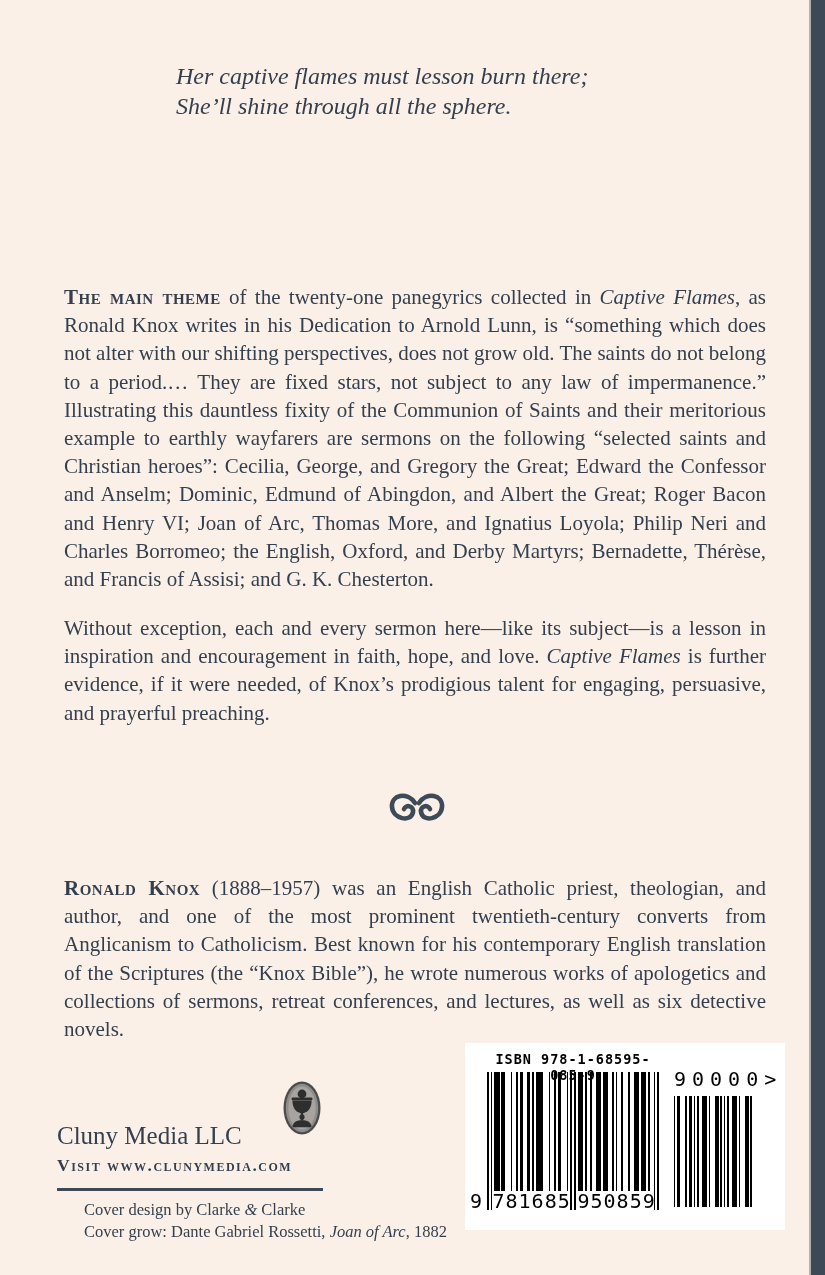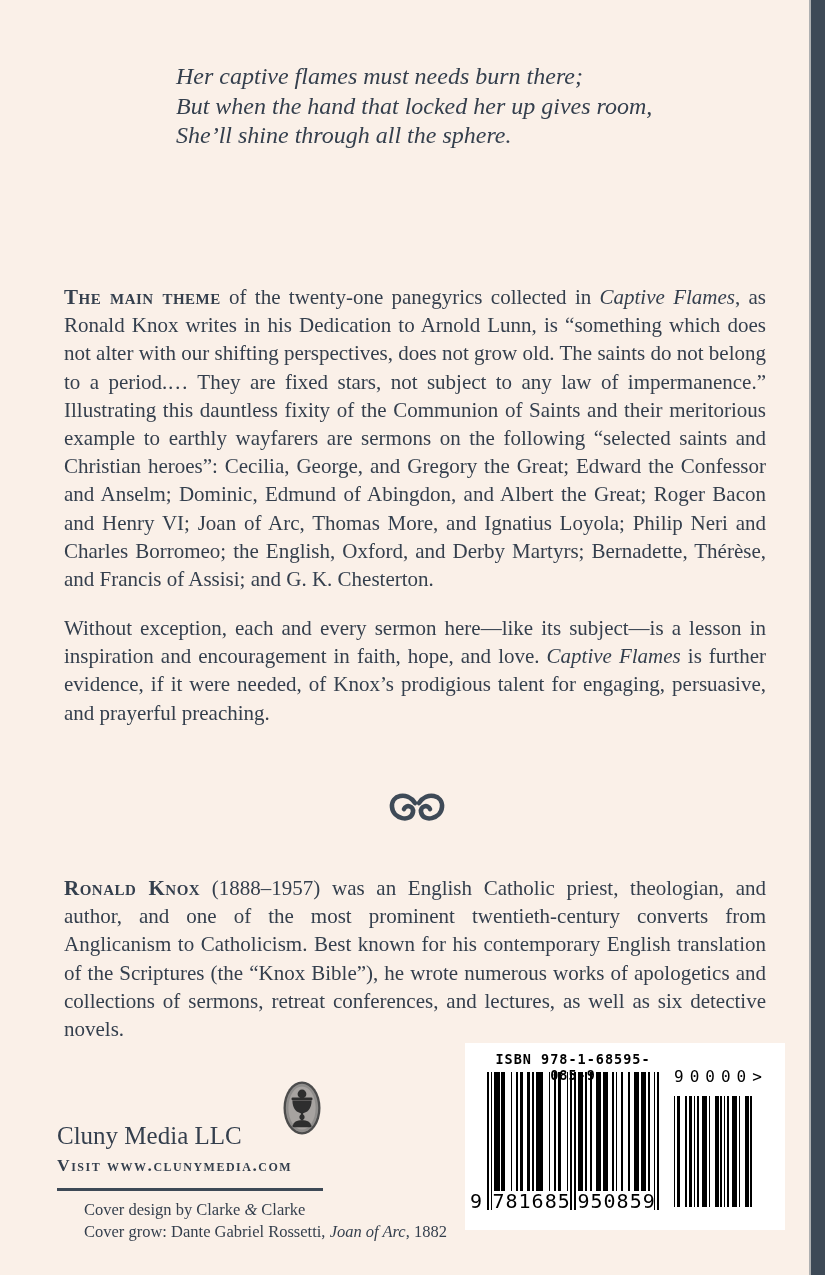--- a/index.html
+++ b/index.html
@@ -41,30 +41,29 @@
   
   .barcode-box{position:absolute;left:465px;top:1043px;width:320px;height:187px;background:#ffffff;}
   .bc-font{font-family:"DejaVu Sans Mono","Liberation Mono",monospace;color:#000;}
   .isbn-label{position:absolute;left:22px;top:8px;width:172px;text-align:center;font-size:13.5px;font-weight:600;letter-spacing:1px;}
   .ean{position:absolute;left:22px;top:29px;width:172px;height:138px;}
   .supp{position:absolute;left:207px;top:53px;width:80px;height:111px;}
   .bar{position:absolute;top:0;background:#000;}
   .ean-d0{position:absolute;left:-17px;bottom:-3px;font-size:20px;}
   .ean-d1{position:absolute;left:3.2%;width:44%;bottom:-3px;text-align:right;font-size:20px;letter-spacing:1px;}
   .ean-d2{position:absolute;left:52.6%;width:44%;bottom:-3px;text-align:center;font-size:20px;letter-spacing:1px;}
-  .supp-label{position:absolute;top:-29px;left:2px;width:110%;font-size:16px;letter-spacing:6px;white-space:nowrap;text-align:center;}
+  .supp-label{position:absolute;top:-29px;left:2px;width:110%;font-size:20px;letter-spacing:6px;white-space:nowrap;text-align:center;}
 </style>
 </head>
 <body>
 
 <div class="cover">
 
   <div class="epigraph">
-    <div>Her captive flames must needs burn there;</div>
-    <div>But when the hand that locked her up gives room,</div>
+    <div>Her captive flames must lesson burn there;</div>
     <div>She’ll shine through all the sphere.</div>
   </div>
 
   <div class="bodypara p1"><span class="seg-smallcaps">The main theme</span><span> of the twenty-one panegyrics collected in </span><span class="seg-italic">Captive Flames</span><span>, as Ronald Knox writes in his Dedication to Arnold Lunn, is “something which does not alter with our shifting perspectives, does not grow old. The saints do not belong to a period.… They are fixed stars, not subject to any law of impermanence.” Illustrating this dauntless fixity of the Communion of Saints and their meritorious example to earthly wayfarers are sermons on the following “selected saints and Christian heroes”: Cecilia, George, and Gregory the Great; Edward the Confessor and Anselm; Dominic, Edmund of Abingdon, and Albert the Great; Roger Bacon and Henry VI; Joan of Arc, Thomas More, and Ignatius Loyola; Philip Neri and Charles Borromeo; the English, Oxford, and Derby Martyrs; Bernadette, Thérèse, and Francis of Assisi; and G. K. Chesterton.</span></div>
   <div class="bodypara p2"><span>Without exception, each and every sermon here—like its subject—is a lesson in inspiration and encouragement in faith, hope, and love. </span><span class="seg-italic">Captive Flames</span><span> is further evidence, if it were needed, of Knox’s prodigious talent for engaging, persuasive, and prayerful preaching.</span></div>
 
   <div class="ornament">
     <svg viewBox="0 0 64 32" width="64" height="34">
       <g fill="none" stroke="#3e4a57" stroke-width="4.6" stroke-linecap="round">
         <path d="M30 10 C22 -2 6 2 7 14 C8 26 26 30 28 19 C29 13 21 11 19 16"></path>

